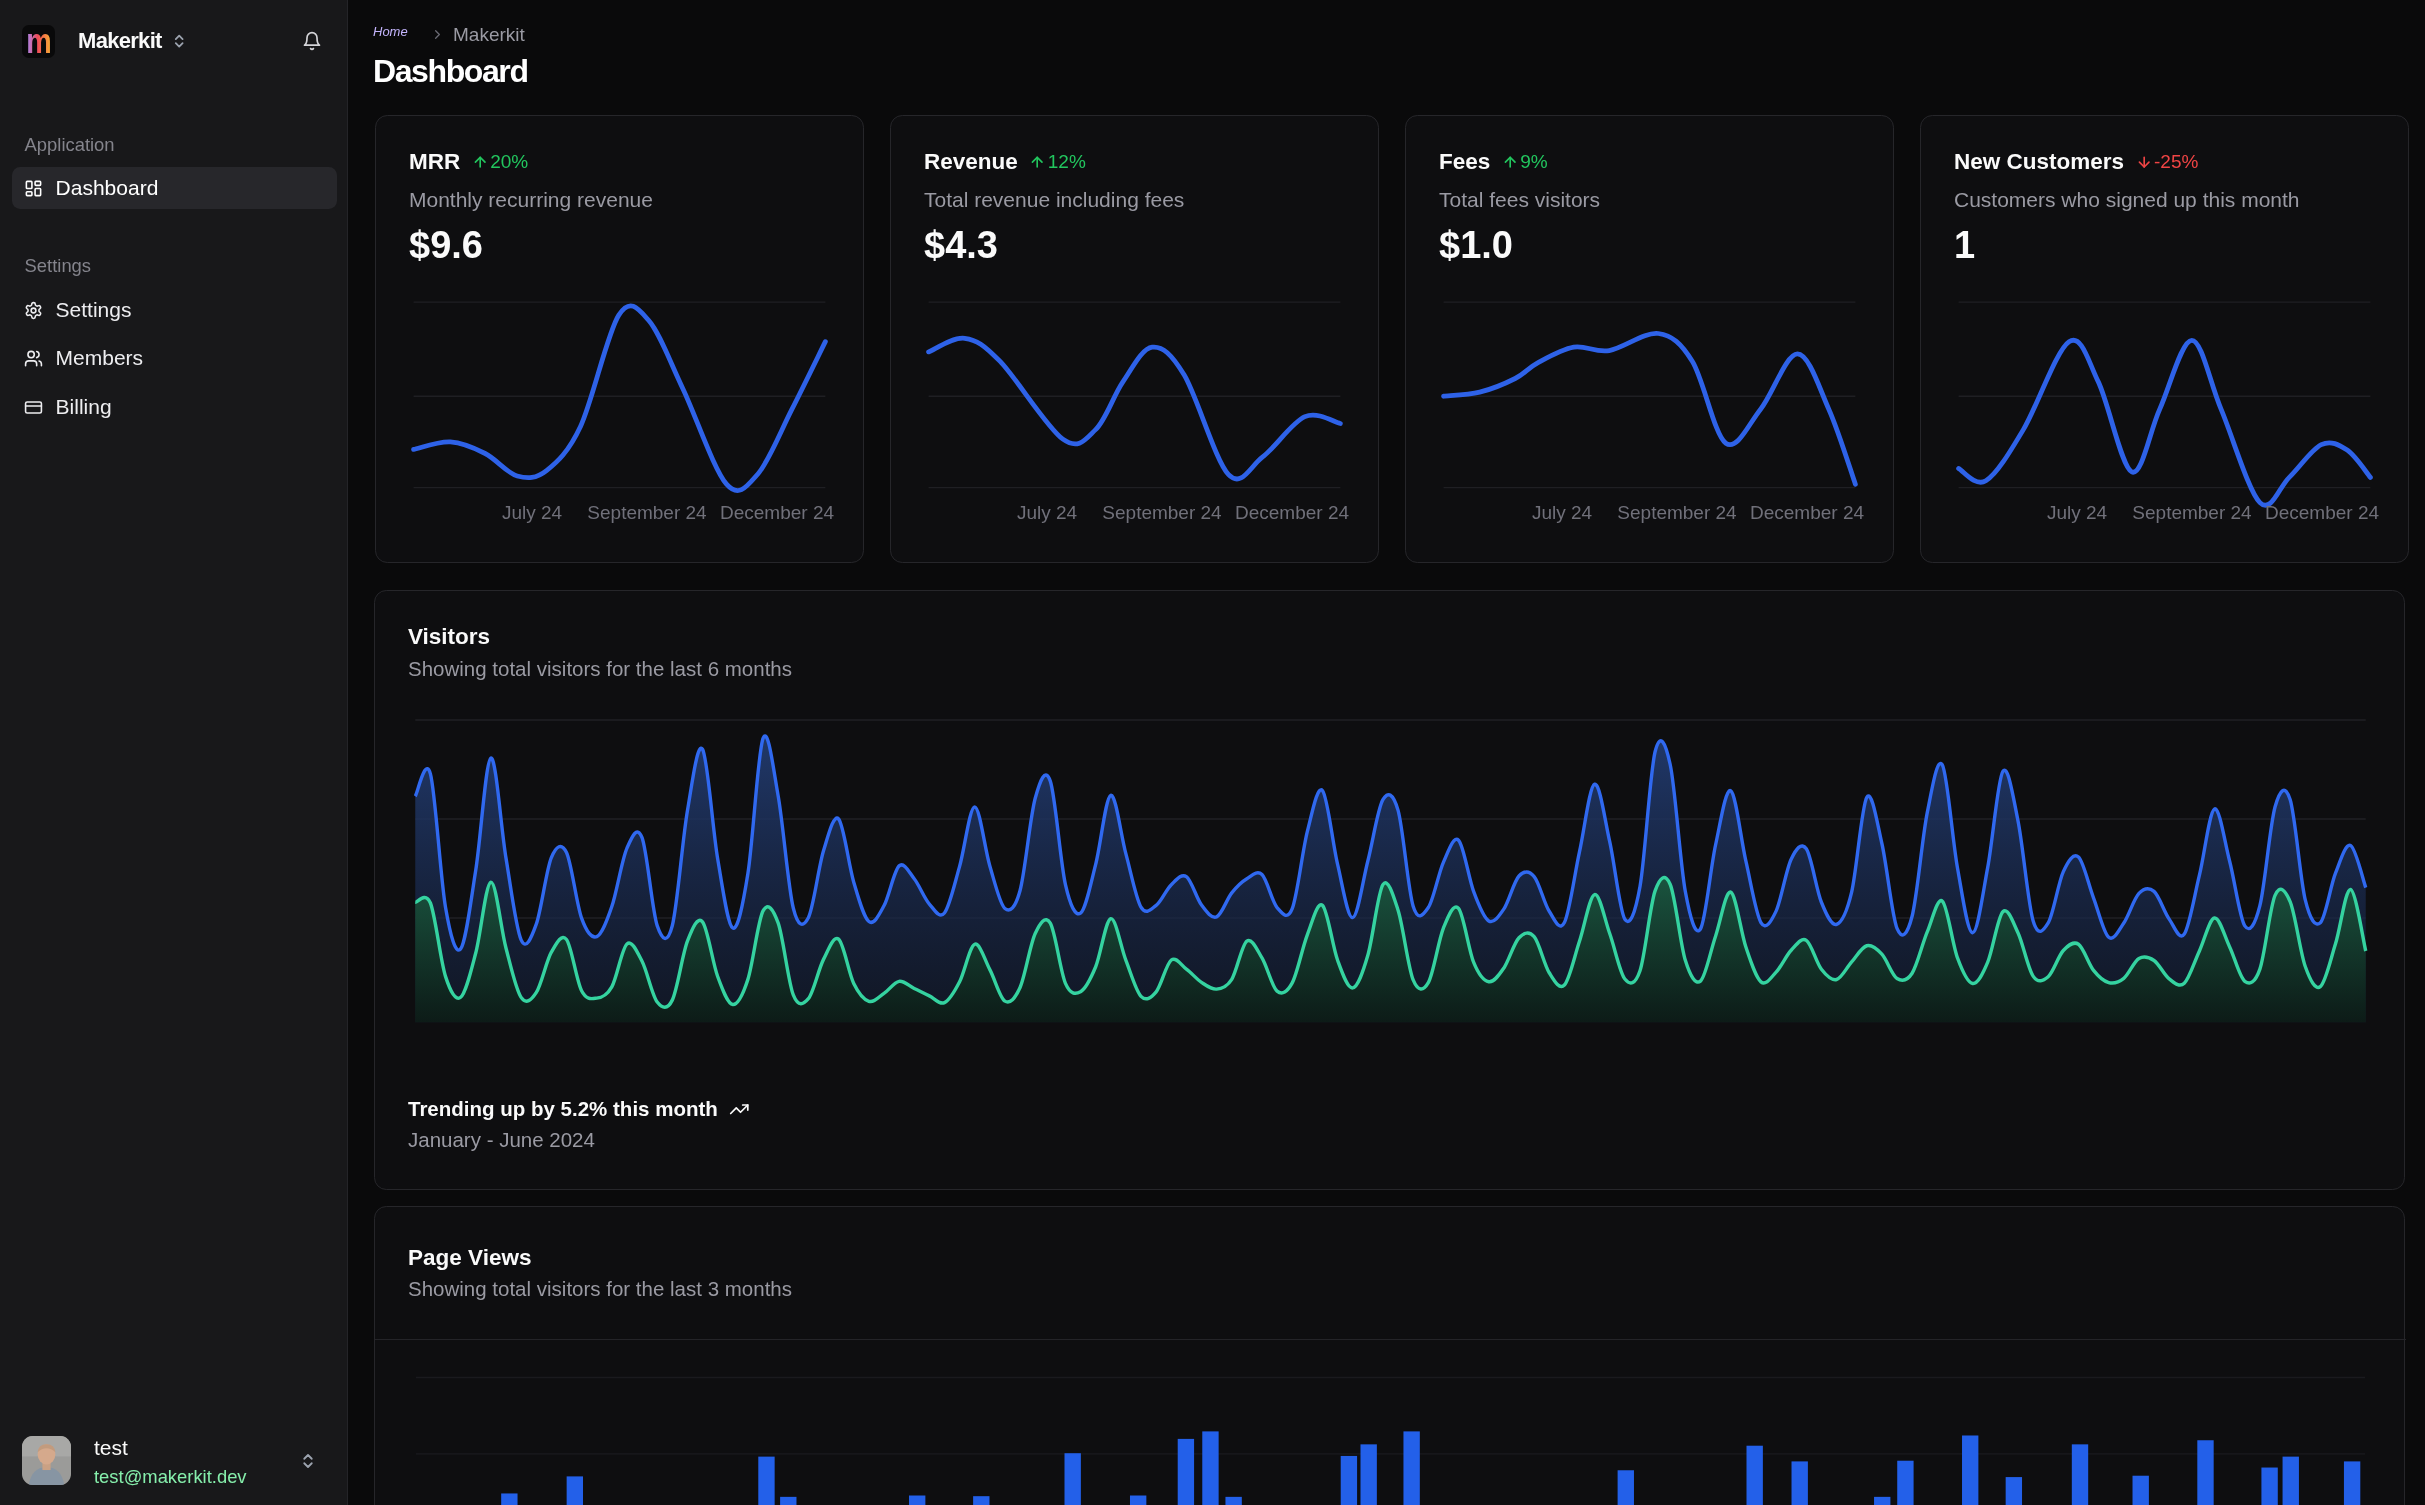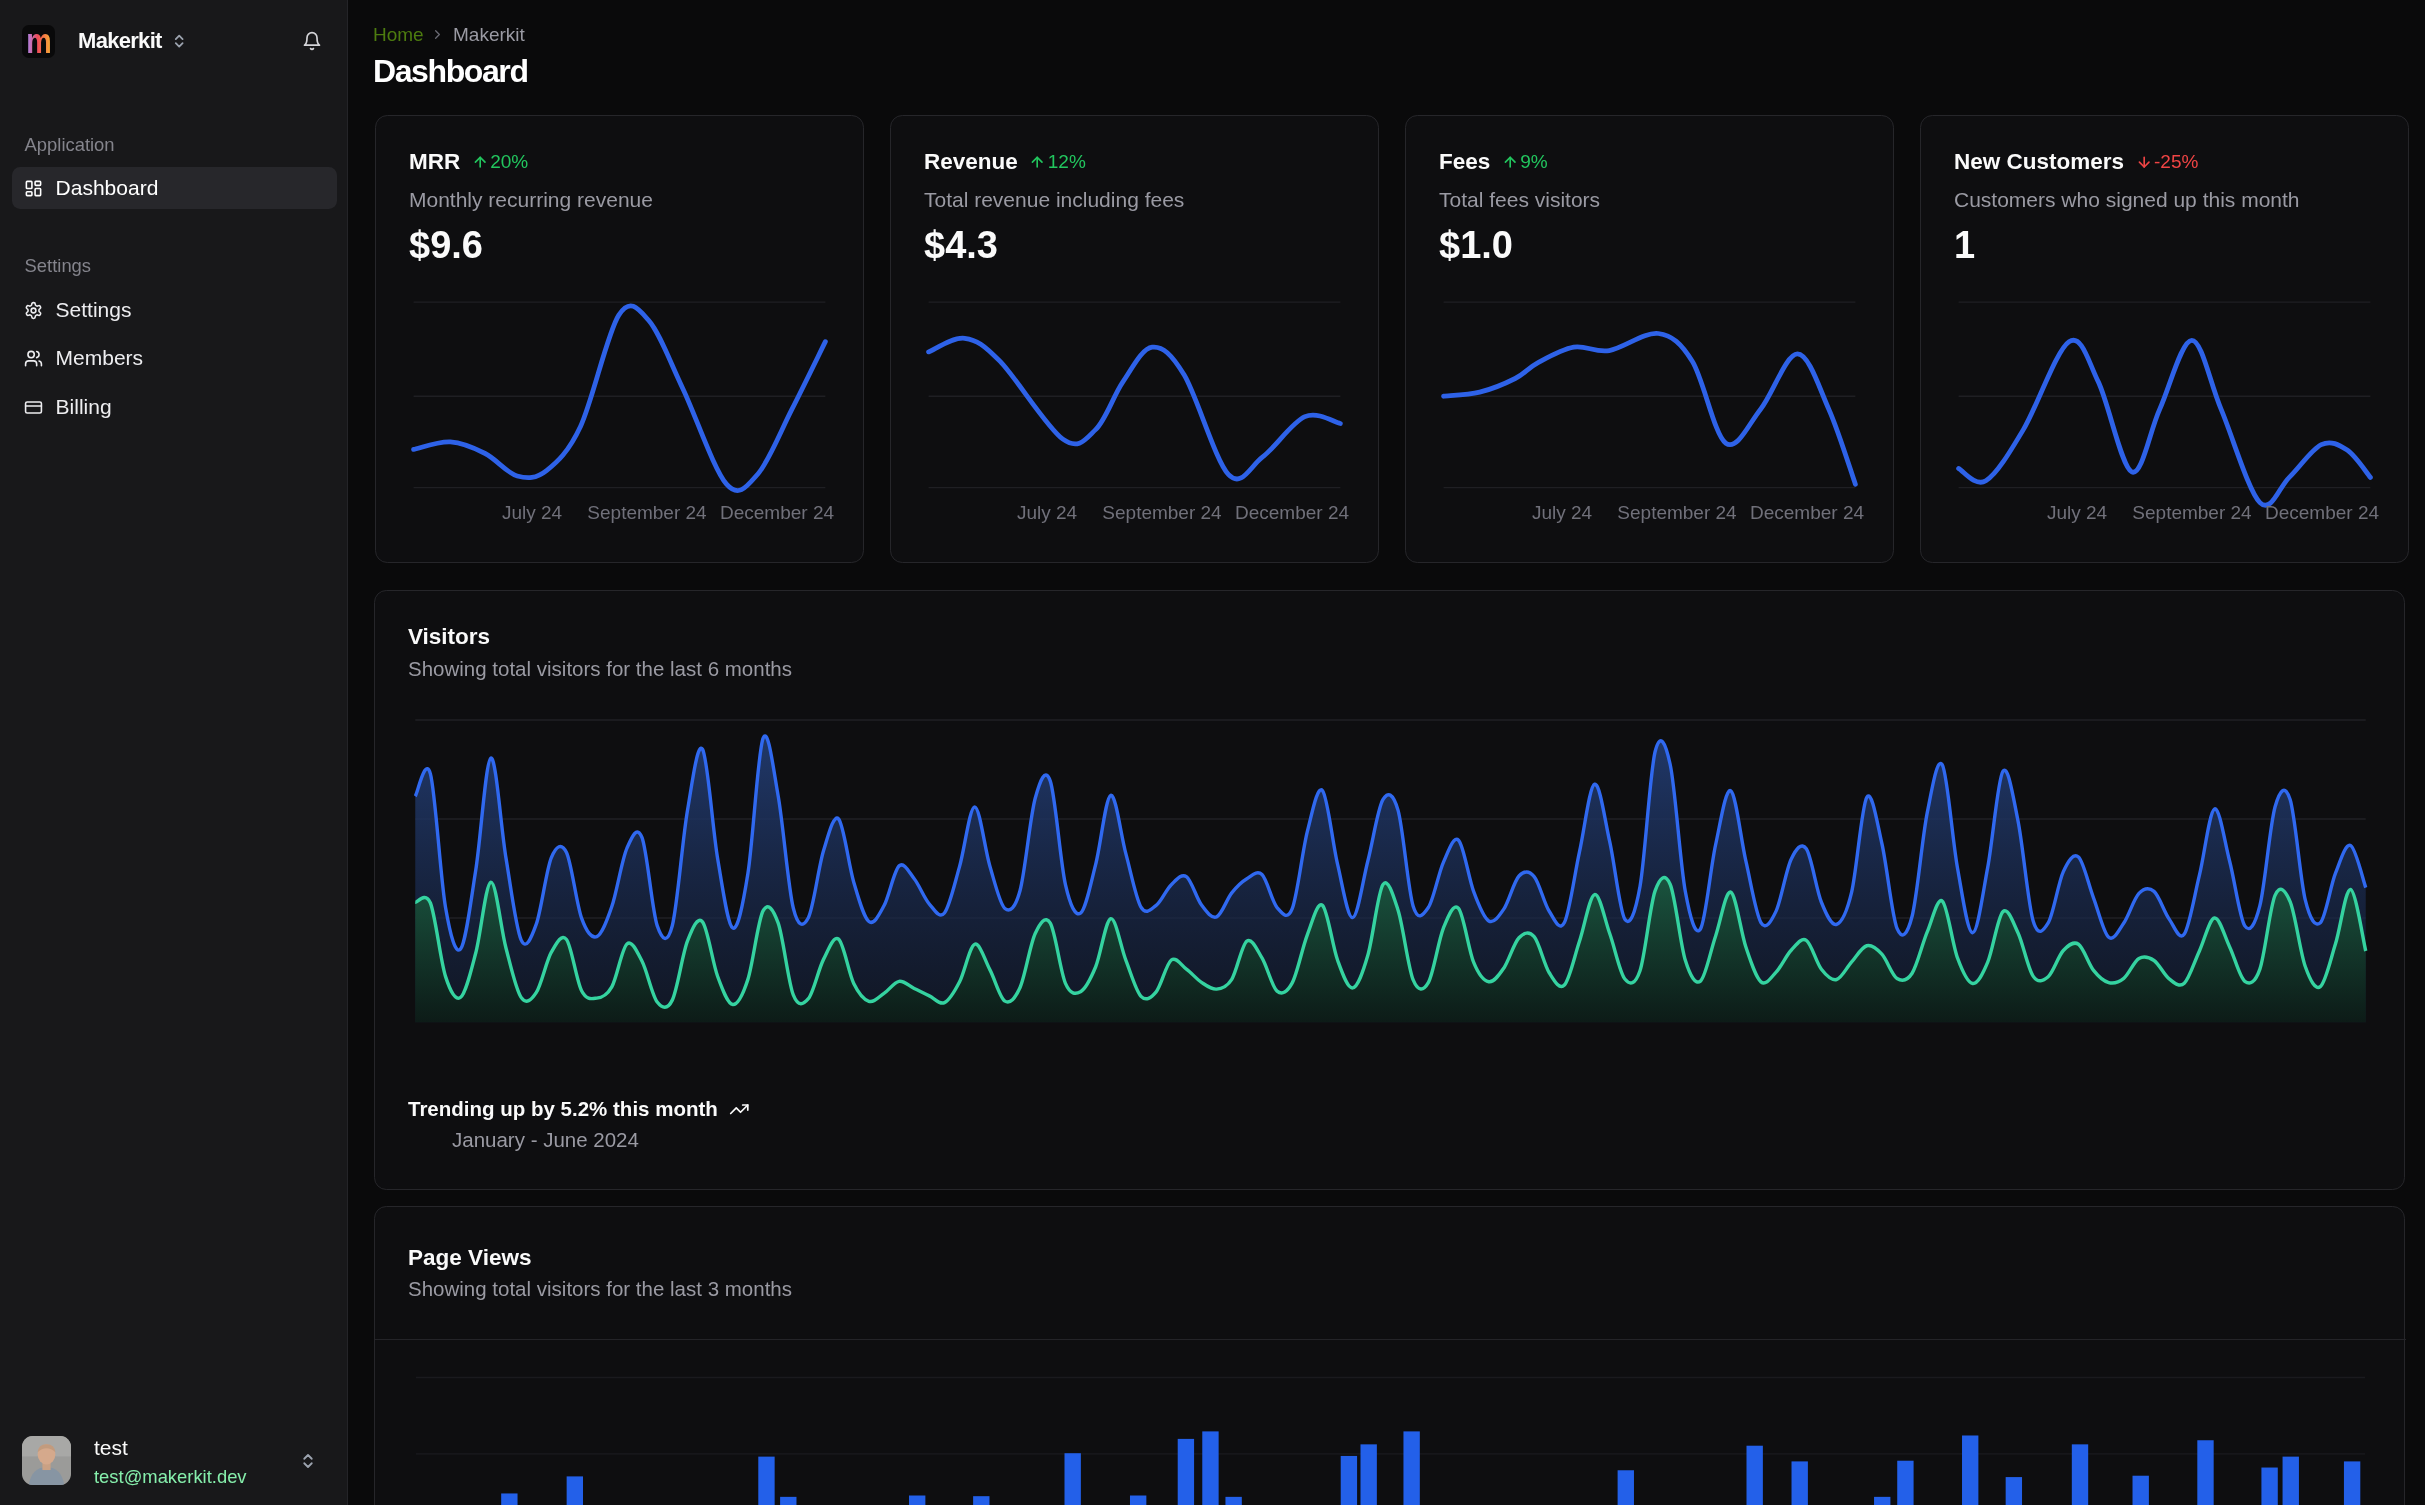--- a/index.html
+++ b/index.html
@@ -17,42 +17,42 @@
 .navitem .nicon { position:absolute; left:12.3px; top:11.6px; }
 .navitem .ntext { position:absolute; left:44px; top:50%; transform:translateY(-50%); font-size:21px; color:#ededf0; }
 .navitem.active { background:#27272b; }
 .navitem.active .ntext { color:#ffffff; }
 
 #avatar { position:absolute; left:22px; top:1436px; }
 #uname { position:absolute; left:94px; top:1436px; font-size:21px; color:#fafafa; }
 #uemail { position:absolute; left:94px; top:1466px; font-size:18.4px; color:#86efac;text-align:center; }
 #uchev { position:absolute; left:299px; top:1452px; }
 
-#bc-home { position:absolute; left:373px; top:24px; font-size:19px; color:#4d7c0f; }
+#bc-home { position:absolute; left:373px; top:24px; font-size:13px; color:#c4b5fd;font-style:italic; }
 #bc-chev { position:absolute; left:430px; top:27px; }
 #bc-mk { position:absolute; left:453px; top:24px; font-size:19px; color:#9a9aa3; }
 #h1 { position:absolute; left:373px; top:53px; font-size:32px; font-weight:700; color:#ffffff; letter-spacing:-1.4px; }
 
 .card { position:absolute; background:#0e0e10; border:0.7px solid #26262a; border-radius:12.3px; }
 .stat { top:115px; width:489px; height:448px; }
 .strow { position:absolute; left:33px; top:33px; display:flex; align-items:center; gap:2px; }
 .stitle { font-size:22.5px; font-weight:700; color:#fafafa; margin-right:5.5px; }
 .spct { font-size:19px;text-align:right; }
 .bicon { margin-left:4.1px; }
 .ssub { position:absolute; left:33px; top:72px; font-size:21px; color:#9a9aa3; }
 .samt { position:absolute; left:33px; top:108px; font-size:38px; font-weight:700; color:#fafafa; }
 .mini { position:absolute; left:0; top:0; }
 .axlab { position:absolute; top:386px; font-size:19px; color:#70707a; transform:translateX(-50%); white-space:nowrap; }
 
 #visitors { top:590px; left:374px; width:2031px; height:600px; }
 .ctitle { position:absolute; left:33px; font-size:22.5px; font-weight:700; color:#fafafa; }
 .csub { position:absolute; left:33px; font-size:20.5px; color:#9a9aa3; }
 .vischart { position:absolute; left:0; top:0; }
 #vtrend { position:absolute; left:33px; top:506px; font-size:20.5px; font-weight:700; color:#fafafa; display:flex; align-items:center; gap:11px; }
-#vdate { position:absolute; left:33px; top:537px; font-size:20.5px; color:#9a9aa3;margin-left:44px; }
+#vdate { position:absolute; left:33px; top:537px; font-size:20.5px; color:#9a9aa3; }
 
 #pviews { top:1206px; left:374px; width:2031px; height:355px; border-radius:12.3px 12.3px 0 0; }
 #pvheader { position:absolute; left:0; top:0; width:2031px; height:133px; border-bottom:0.7px solid #242428; }
 .statbox { position:absolute; top:0; height:133px; border-left:0.7px solid #242428; }
 #boxd { left:1576px; width:233px; background:#1b1b1f; border-radius:0; }
 #boxm { left:1809px; width:222px; border-radius:0 12.3px 0 0; }
 .sblabel { position:absolute; left:46px; top:34px; font-size:19px; color:#9a9aa3; }
 .sbnum { position:absolute; left:45px; top:63px; font-size:46px; font-weight:700; color:#fafafa; letter-spacing:-1px; }
 .barchart { position:absolute; left:0; top:133px; }
 </style></head>

